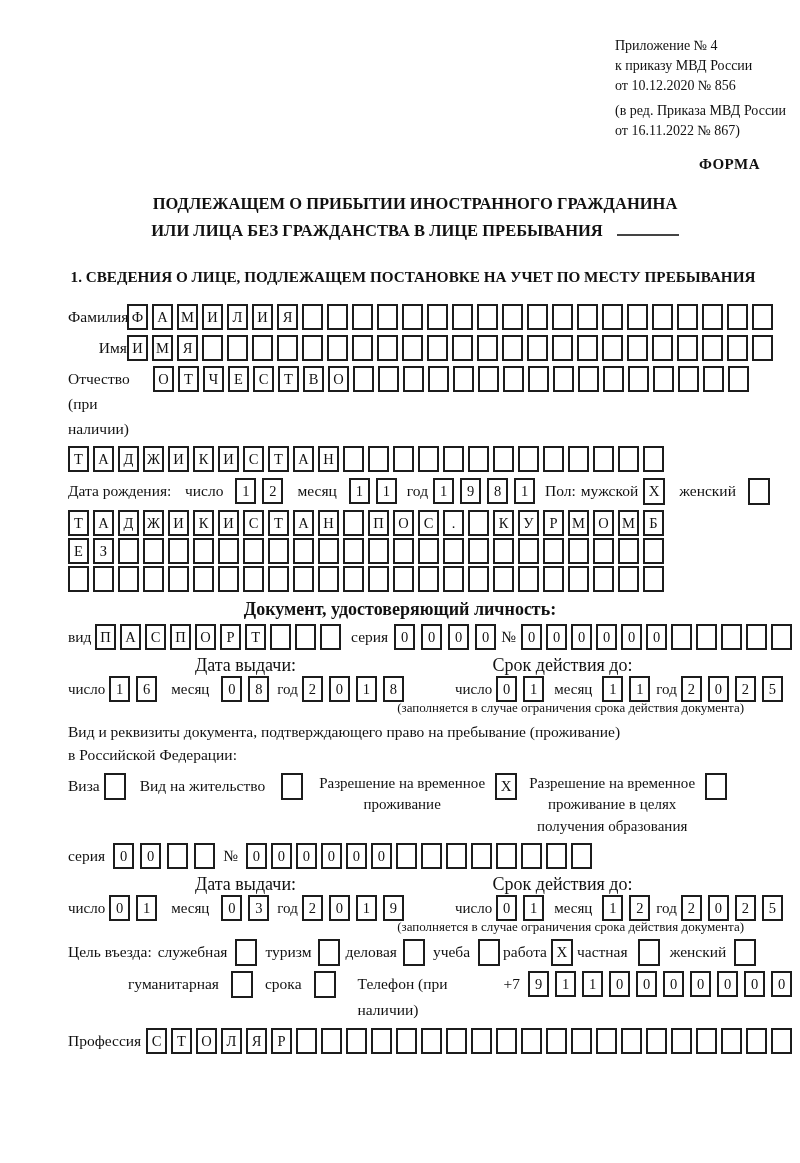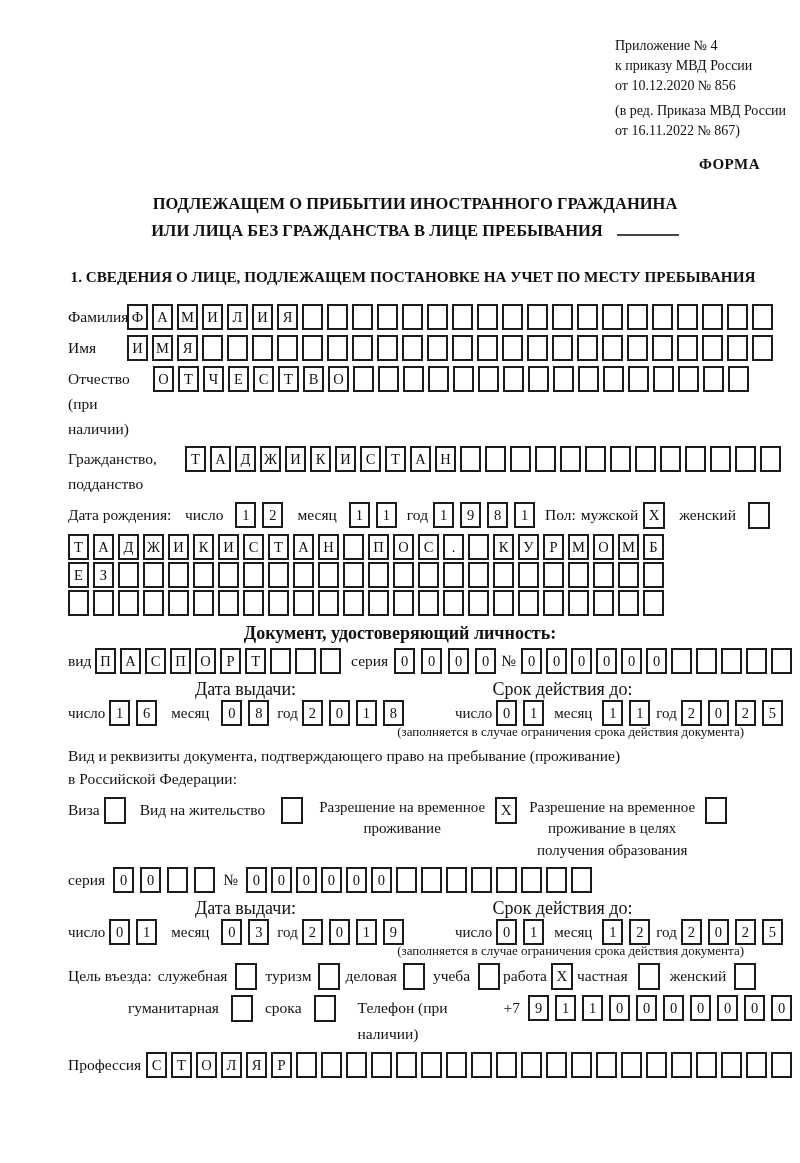--- a/index.html
+++ b/index.html
@@ -19,21 +19,21 @@
 
   
   .title { margin-top: 18px; text-align: center; font-weight: bold; font-size: 16.5px; line-height: 1.6; margin-left: -30px; }
   .blank-line { display: inline-block; width: 62px; border-bottom: 2px solid #444; margin-left: 14px; vertical-align: baseline; }
   .section-title { margin-top: 24px; margin-left: -34px; text-align: center; font-weight: bold; font-size: 15.2px; }
 
   
   .row { display: flex; align-items: flex-start; margin-bottom: 5px; }
   .lbl { font-size: 15.5px; line-height: 26px; }
   .lbl2 { font-size: 15.5px; line-height: 25px; }
-  .w-surname { width: 59px; }
+  .w-surname { width: 59px; text-align: right; }
   .w-patro   { width: 85px; }
   .w-citiz   { width: 117px; }
   .w-birthpl { width: 87px; }
 
   
   .cells { display: flex; gap: 4px; }
   .cell {
     display: inline-block; width: 21px; height: 26px;
     border: 2px solid #1c1c1c; text-align: center;
     font-size: 14.5px; line-height: 22px; font-family: "Liberation Serif", serif;
@@ -180,24 +180,20 @@
         <span class="cell"></span>
         <span class="cell"></span>
         <span class="cell"></span>
         <span class="cell"></span>
         <span class="cell"></span>
         <span class="cell"></span>
       </div>
   </div>
 
   <div class="row">
-    <div class="w-citiz">
-      <div class="lbl2">Гражданство,</div>
-      <div class="lbl2">подданство</div>
-    </div>
     <div class="cells">
         <span class="cell">Т</span>
         <span class="cell">А</span>
         <span class="cell">Д</span>
         <span class="cell">Ж</span>
         <span class="cell">И</span>
         <span class="cell">К</span>
         <span class="cell">И</span>
         <span class="cell">С</span>
         <span class="cell">Т</span>

